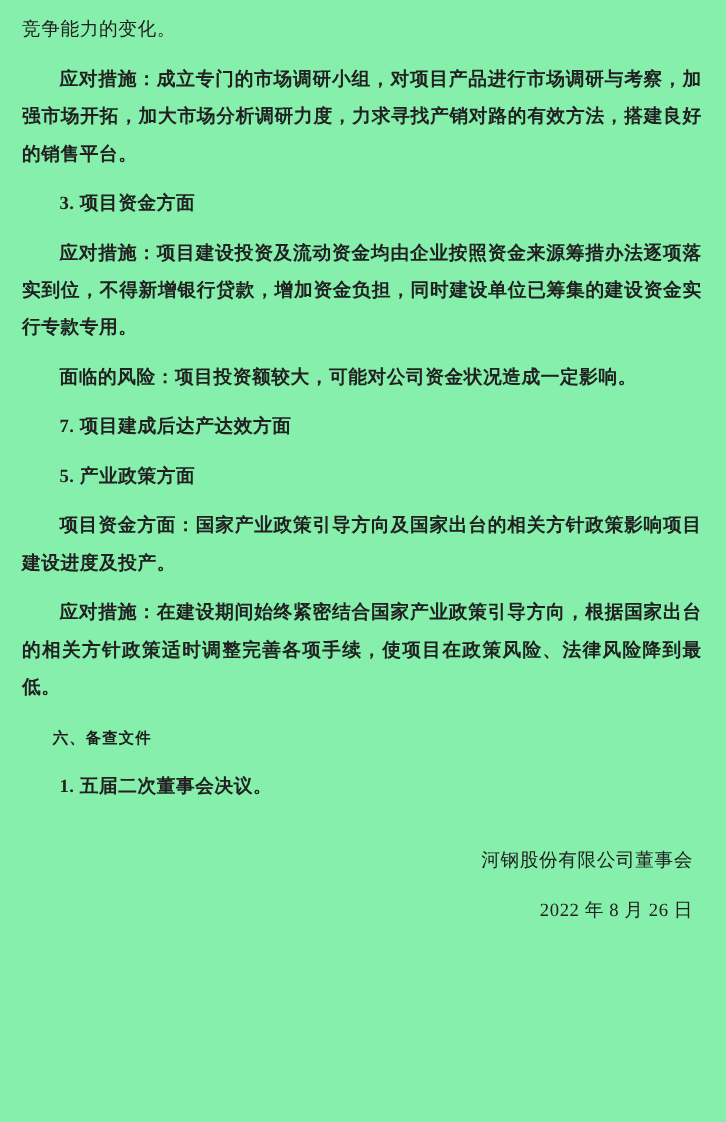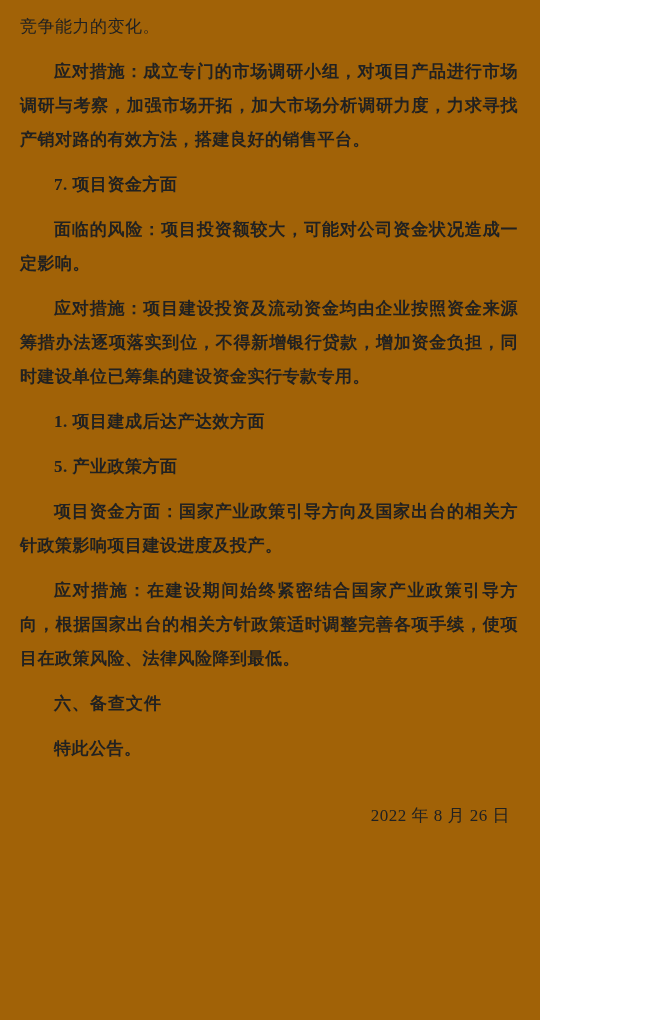--- a/index.html
+++ b/index.html
@@ -2,40 +2,40 @@
 <html><head>
 <meta charset="utf-8">
 <style>
   * { margin: 0; padding: 0; box-sizing: border-box; }
   html, body {
     width: 660px;
     background: #ffffff;
     font-family: "Liberation Serif", "DejaVu Serif", serif;
   }
   .page {
-    width: 540px;
+    width: 660px;
     height: 1020px;
-    background: #a16207;
+    background: #86efac;
     color: #212121;
     padding: 10px 22px 10px 20px;
     overflow: hidden;
   }
   .para {
     font-size: 17px;
     line-height: 34px;
     text-align: justify;
     letter-spacing: 0.5px;
     margin-bottom: 11px;
     color: #212121;
   }
   .para.indent { text-indent: 2em; font-weight: bold; }
   .para.heading-bold {
     font-family: "Liberation Sans", "DejaVu Sans", sans-serif;
     font-weight: 700;
-    font-size: 17px;
+    font-size: 14px;
     letter-spacing: 1px;
   }
   .signature-block {
     margin-top: 30px;
     padding-right: 8px;
   }
   .signature-block .para {
     text-align: right;
     margin-bottom: 6px;
     line-height: 40px;
@@ -43,38 +43,39 @@
 </style>
 </head>
 <body>
 
 <div class="page">
 
   <p class="para">竞争能力的变化。</p>
 
   <p class="para indent">应对措施：成立专门的市场调研小组，对项目产品进行市场调研与考察，加强市场开拓，加大市场分析调研力度，力求寻找产销对路的有效方法，搭建良好的销售平台。</p>
 
-  <p class="para indent">7. 项目资金方面</p>
+  <p class="para indent">3. 项目资金方面</p>
+
+  <p class="para indent">应对措施：项目建设投资及流动资金均由企业按照资金来源筹措办法逐项落实到位，不得新增银行贷款，增加资金负担，同时建设单位已筹集的建设资金实行专款专用。</p>
 
   <p class="para indent">面临的风险：项目投资额较大，可能对公司资金状况造成一定影响。</p>
 
-  <p class="para indent">应对措施：项目建设投资及流动资金均由企业按照资金来源筹措办法逐项落实到位，不得新增银行贷款，增加资金负担，同时建设单位已筹集的建设资金实行专款专用。</p>
-
-  <p class="para indent">1. 项目建成后达产达效方面</p>
+  <p class="para indent">7. 项目建成后达产达效方面</p>
 
 
 
   <p class="para indent">5. 产业政策方面</p>
 
   <p class="para indent">项目资金方面：国家产业政策引导方向及国家出台的相关方针政策影响项目建设进度及投产。</p>
 
   <p class="para indent">应对措施：在建设期间始终紧密结合国家产业政策引导方向，根据国家出台的相关方针政策适时调整完善各项手续，使项目在政策风险、法律风险降到最低。</p>
 
   <p class="para indent heading-bold">六、备查文件</p>
 
+  <p class="para indent">1. 五届二次董事会决议。</p>
 
-  <p class="para indent">特此公告。</p>
 
   <div class="signature-block">
+    <p class="para">河钢股份有限公司董事会</p>
     <p class="para">2022 年 8 月 26 日</p>
   </div>
 
 </div>
 
 </body></html>

